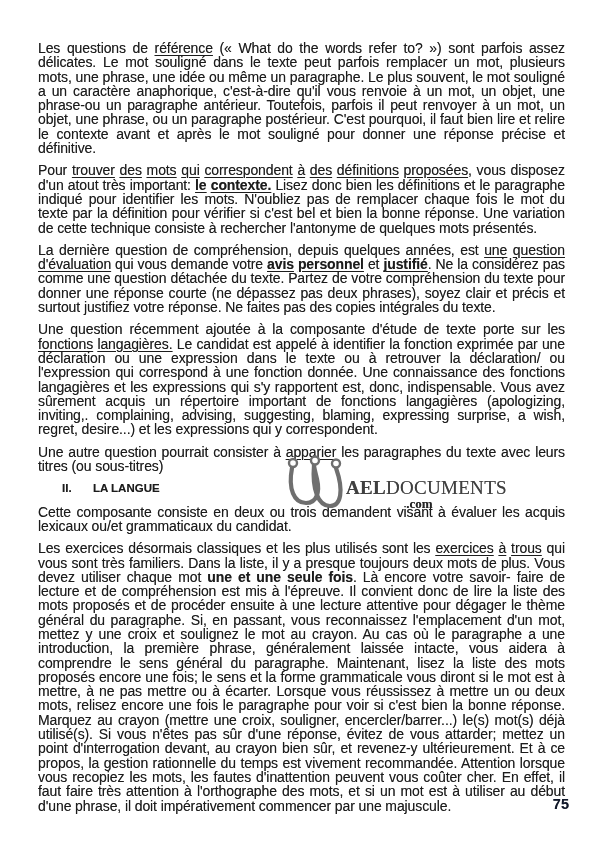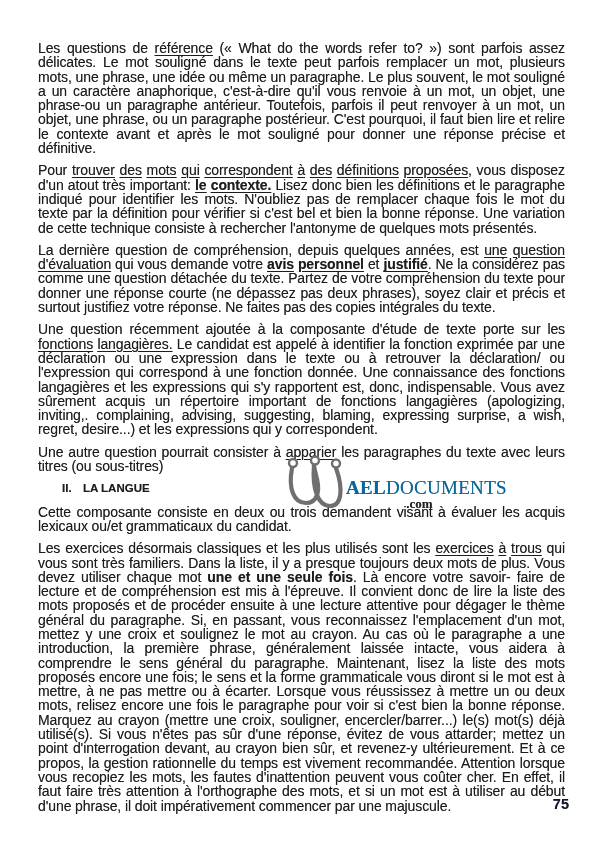--- a/index.html
+++ b/index.html
@@ -30,37 +30,37 @@
     text-decoration-thickness:1px;
   }
   .b{font-weight:bold;}
   p.heading{
     margin:2px 0 9px 0;
     padding-left:24px;
     font-size:11.5px;
     font-weight:bold;
     line-height:14.3px;
   }
-  .hnum{display:inline-block;width:21px;}
+  .hnum{display:inline-block;width:31px;}
   .watermark{
     position:absolute;
     left:284px;top:455px;
     display:flex;
     align-items:flex-start;
     pointer-events:none;
     z-index:5;
   }
   .wm-logo{width:68px;height:58px;flex:0 0 auto;}
   .wm-text{margin-left:-6px;margin-top:23px;}
   .wm-brand{
     font-family:"Liberation Serif", serif;
     font-size:19px;
     line-height:1;
     letter-spacing:0.3px;
-    color:#0369a1;
+    color:#404040;
     white-space:nowrap;
   }
   .wm-prefix{font-weight:700;}
   .wm-com{
     font-family:"Liberation Serif", serif;
     font-size:13px;
     font-weight:700;
     color:#232323;
     text-align:center;
     padding-right:14px;

